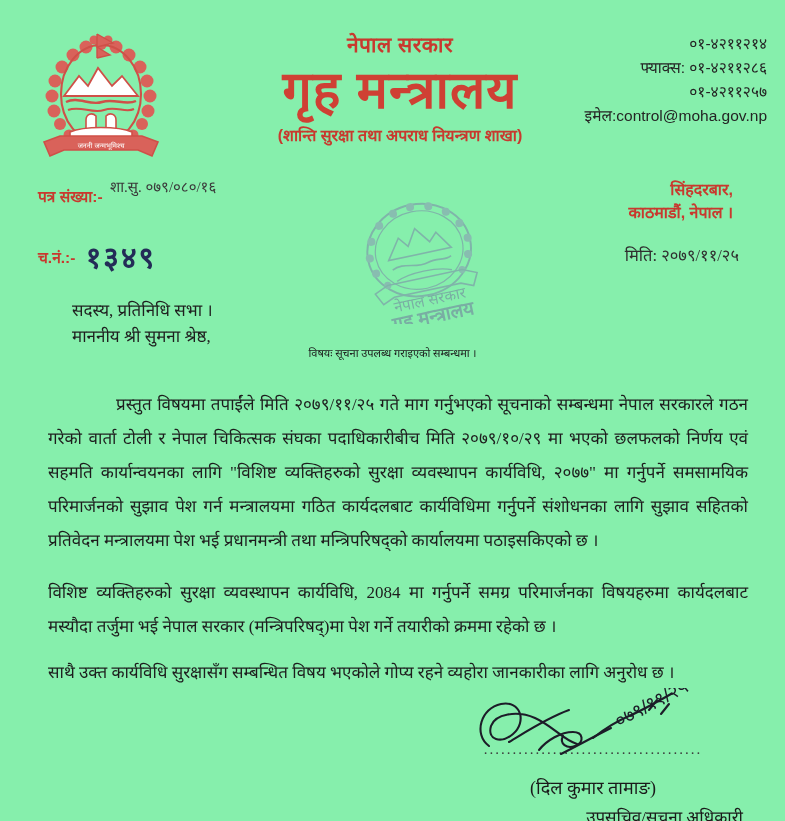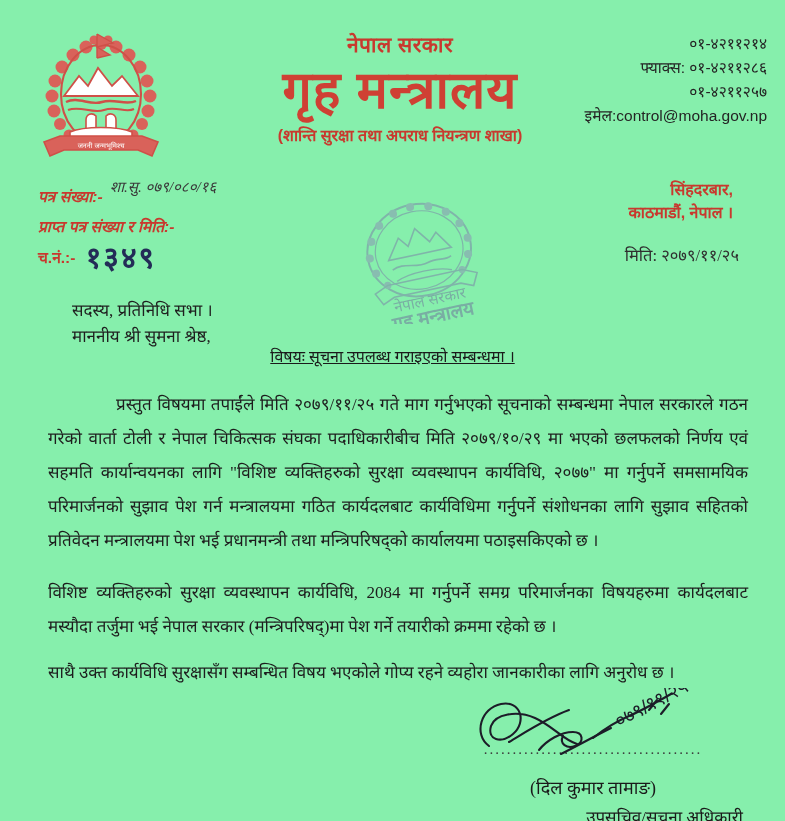--- a/index.html
+++ b/index.html
@@ -83,21 +83,21 @@
     position: absolute;
     left: 38px;
     top: 182px;
     width: 300px;
     color: #c8392e;
     font-size: 15.5px;
     line-height: 1.95;
     font-family: "Liberation Sans", "DejaVu Sans", sans-serif;
     font-weight: 600;
   }
-  .ref-row { position: relative; white-space: nowrap; font-style: italic; }
+  .ref-row { position: relative; white-space: nowrap; }
   .ref-overlay {
     position: absolute;
     left: 72px;
     top: -9px;
     color: #3a3a3a;
     font-weight: 400;
     font-size: 15px;
     font-family: "Liberation Serif", "DejaVu Serif", serif;
   }
   .chalani {
@@ -163,23 +163,22 @@
     color: #1e1e1e;
   }
 
   
   .subject {
     position: absolute;
     left: 0;
     top: 345px;
     width: 785px;
     text-align: center;
-    font-size: 16px;
+    font-size: 11px;
     color: #1a1a1a;
-    text-decoration: underline;
   }
 
   
   .body {
     position: absolute;
     left: 48px;
     top: 388px;
     width: 700px;
   }
   .para {
@@ -293,23 +292,20 @@
     <div>फ्याक्स: ०१-४२११२८६</div>
     <div>०१-४२११२५७</div>
     <div>इमेल:control@moha.gov.np</div>
   </div>
 
   <div class="refblock">
     <div class="ref-row">
       <span>पत्र संख्या:-</span>
       <span class="ref-overlay">शा.सु. ०७९/०८०/१६</span>
     </div>
-    <div class="ref-row">
-      <span>प्राप्त पत्र संख्या र मिति:-</span>
-    </div>
   </div>
 
   <div class="chalani">
     <span>च.नं.:-</span>
     <span class="chalani-num">१३४९</span>
   </div>
 
   <div class="addr">
     <div>सिंहदरबार,</div>
     <div>काठमाडौं, नेपाल ।</div>

